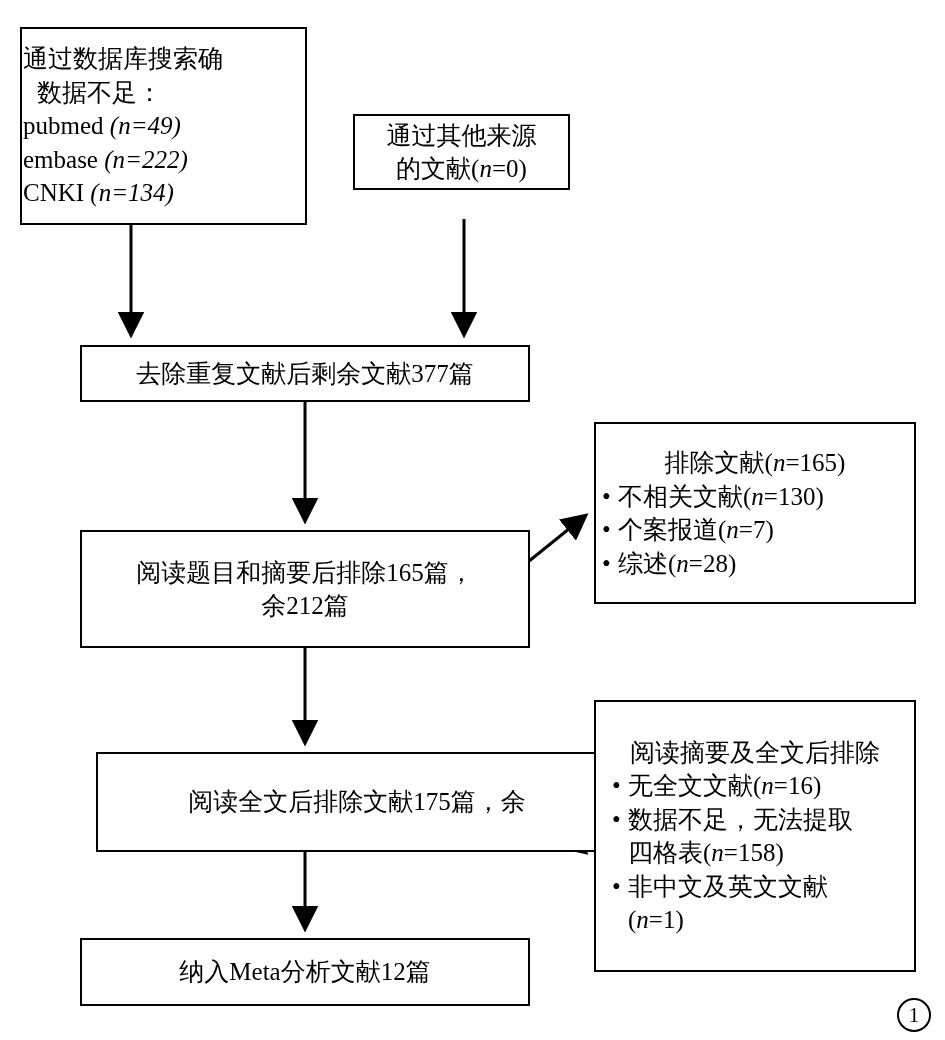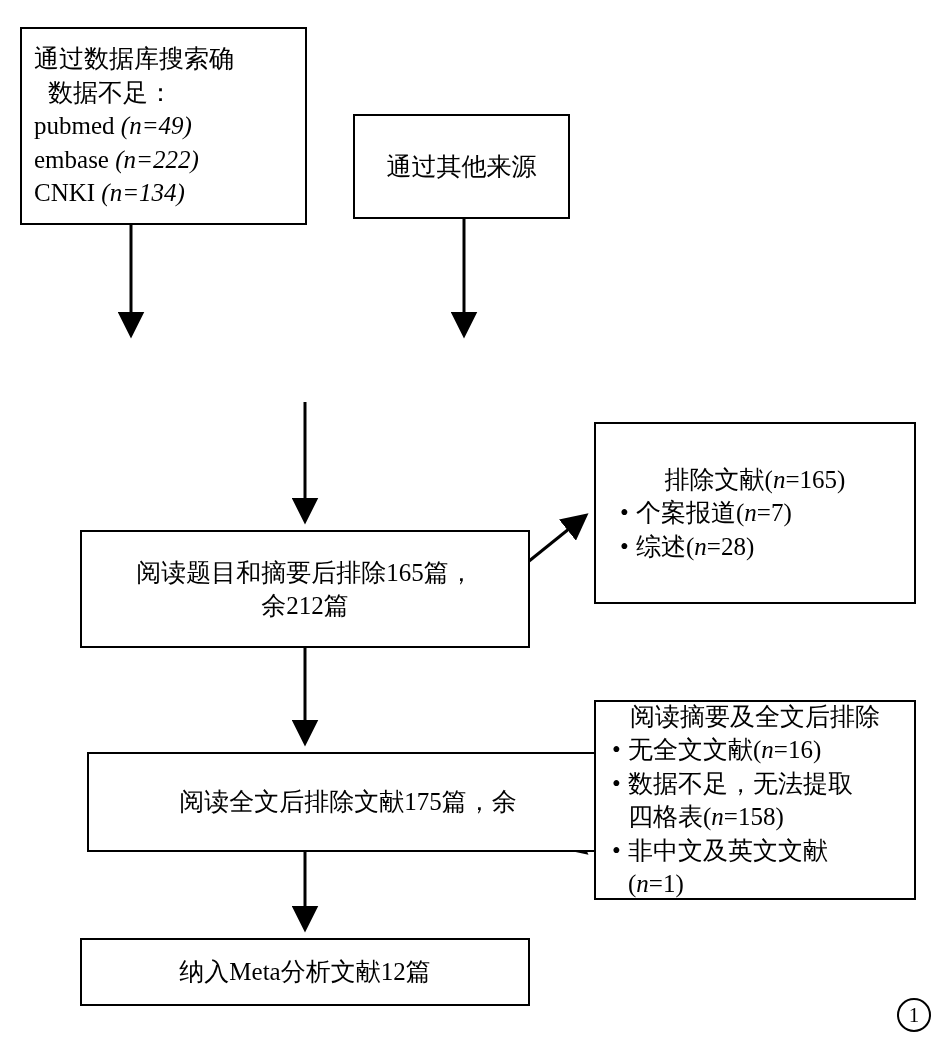--- a/index.html
+++ b/index.html
@@ -22,21 +22,21 @@
     position: absolute;
     border: 2px solid #000000;
     background: #ffffff;
     box-sizing: border-box;
     display: flex;
     align-items: center;
     justify-content: center;
     text-align: center;
     font-size: 25px;
     line-height: 1.32;
-    padding: 6px 12px;
+    padding: 6px 1px;
   }
   .box.left {
     justify-content: flex-start;
     text-align: left;
   }
   .box-inner {
     width: 100%;
   }
   .ital {
     font-style: italic;
@@ -120,49 +120,56 @@
   <div class="box left" style="left:20px; top:27px; width:287px; height:198px;">
     <div class="box-inner">
       <span class="plain-line">通过数据库搜索确</span>
       <span class="plain-line" style="padding-left:14px;">数据不足：</span>
       <span class="plain-line"><span>pubmed</span> <span class="ital">(<span style="font-style:italic">n</span>=49)</span></span>
       <span class="plain-line"><span>embase</span> <span class="ital">(<span style="font-style:italic">n</span>=222)</span></span>
       <span class="plain-line"><span>CNKI</span> <span class="ital">(<span style="font-style:italic">n</span>=134)</span></span>
     </div>
   </div>
 
-  <div class="box" style="left:353px; top:114px; width:217px; height:105px;">
+  <div class="box" style="left:353px; top:114px; width:217px; height:76px;">
     <div class="box-inner">
       <span class="center-line">通过其他来源</span>
+      <span class="center-line ital-wrap">的文献(<span style="font-style:italic">n</span>=0)</span>
     </div>
   </div>
 
+  <div class="box" style="left:80px; top:345px; width:450px; height:57px;">
+    <div class="box-inner">
+      <span class="center-line">去除重复文献后剩余文献377篇</span>
+    </div>
+  </div>
 
   <div class="box" style="left:80px; top:530px; width:450px; height:118px;align-items:center;">
     <div class="box-inner">
       <span class="center-line">阅读题目和摘要后排除165篇，</span>
       <span class="center-line">余212篇</span>
     </div>
   </div>
 
-  <div class="box" style="left:594px; top:422px; width:322px; height:182px; padding:8px 20px;">
+  <div class="box" style="left:594px; top:422px; width:322px; height:182px; padding:8px 2px;">
     <div class="bullet-list">
       <span class="center-line">排除文献(<span style="font-style:italic">n</span>=165)</span>
+      <span class="bullet-line">不相关文献(<span style="font-style:italic">n</span>=130)</span>
       <span class="bullet-line">个案报道(<span style="font-style:italic">n</span>=7)</span>
       <span class="bullet-line">综述(<span style="font-style:italic">n</span>=28)</span>
     </div>
   </div>
 
-  <div class="box" style="left:87px; top:752px; width:522px; height:100px;">
+  <div class="box" style="left:96px; top:752px; width:522px; height:100px;">
     <div class="box-inner">
       <span class="center-line">阅读全文后排除文献175篇，余</span>
     </div>
   </div>
 
-  <div class="box" style="left:594px; top:700px; width:322px; height:200px; padding:8px 12px;">
+  <div class="box" style="left:594px; top:700px; width:322px; height:272px; padding:8px 12px;">
     <div class="bullet-list">
       <span class="center-line">阅读摘要及全文后排除</span>
       <span class="bullet-line">无全文文献(<span style="font-style:italic">n</span>=16)</span>
       <span class="bullet-line">数据不足，无法提取</span>
       <span class="plain-line" style="padding-left:20px;">四格表(<span style="font-style:italic">n</span>=158)</span>
       <span class="bullet-line">非中文及英文文献</span>
       <span class="plain-line" style="padding-left:20px;">(<span style="font-style:italic">n</span>=1)</span>
     </div>
   </div>
 

